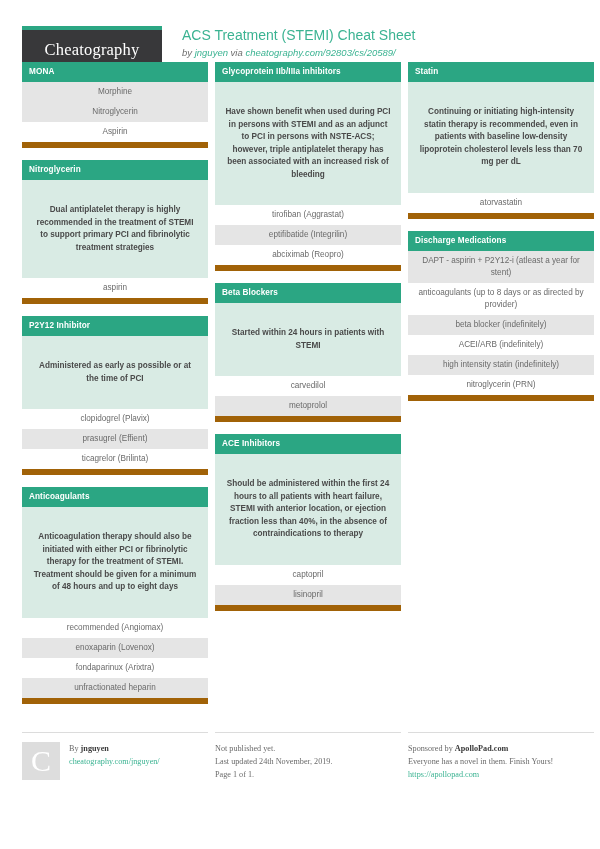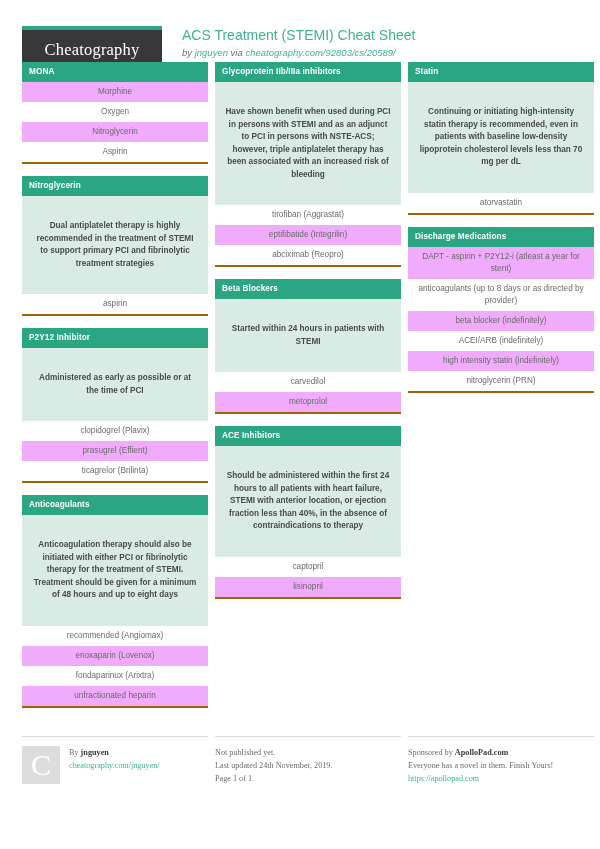--- a/index.html
+++ b/index.html
@@ -65,40 +65,40 @@
     display: flex;
     gap: 7px;
     padding: 0 20px 0 22px;
     align-items: flex-start;
   }
   .col { width: 186px; flex: 0 0 186px; }
 
   
   .block {
     margin-bottom: 12px;
-    border-bottom: 2px solid #a16207;
+    border-bottom: 6px solid #a16207;
     background: #ffffff;
   }
   .block-head {
     background: #2ba683;
     color: #ffffff;
     font-size: 8.2px;
     font-weight: bold;
     padding: 5px 7px 5px 7px;
     line-height: 10px;
     letter-spacing: 0.1px;
   }
   .row {
     font-size: 8.2px;
     color: #6a6a6a;
     text-align: center;
     padding: 4px 7px;
     line-height: 12px;
   }
-  .row.alt { background: #f0abfc; }
+  .row.alt { background: #e5e5e5; }
   .row.plain { background: #ffffff; }
   .row.desc {
     font-weight: bold;
     color: #4a4a4a;
     background: #d9ebe4;
     padding: 24px 10px;
     line-height: 12.5px;
   }
 
   
@@ -147,21 +147,20 @@
         <span class="lnk">cheatography.com/92803/cs/20589/</span>
       </div>
     </div>
   </div>
 
   <div class="columns">
     <div class="col" id="col-0">
         <div class="block">
           <div class="block-head">MONA</div>
           <div class="row alt">Morphine</div>
-          <div class="row plain">Oxygen</div>
           <div class="row alt">Nitroglycerin</div>
           <div class="row plain">Aspirin</div>
         </div>
         <div class="block">
           <div class="block-head">Nitroglycerin</div>
           <div class="row desc">Dual antiplatelet therapy is highly recommended in the treatment of STEMI to support primary PCI and fibrinolytic treatment strategies</div>
           <div class="row plain">aspirin</div>
         </div>
         <div class="block">
           <div class="block-head">P2Y12 Inhibitor</div>

